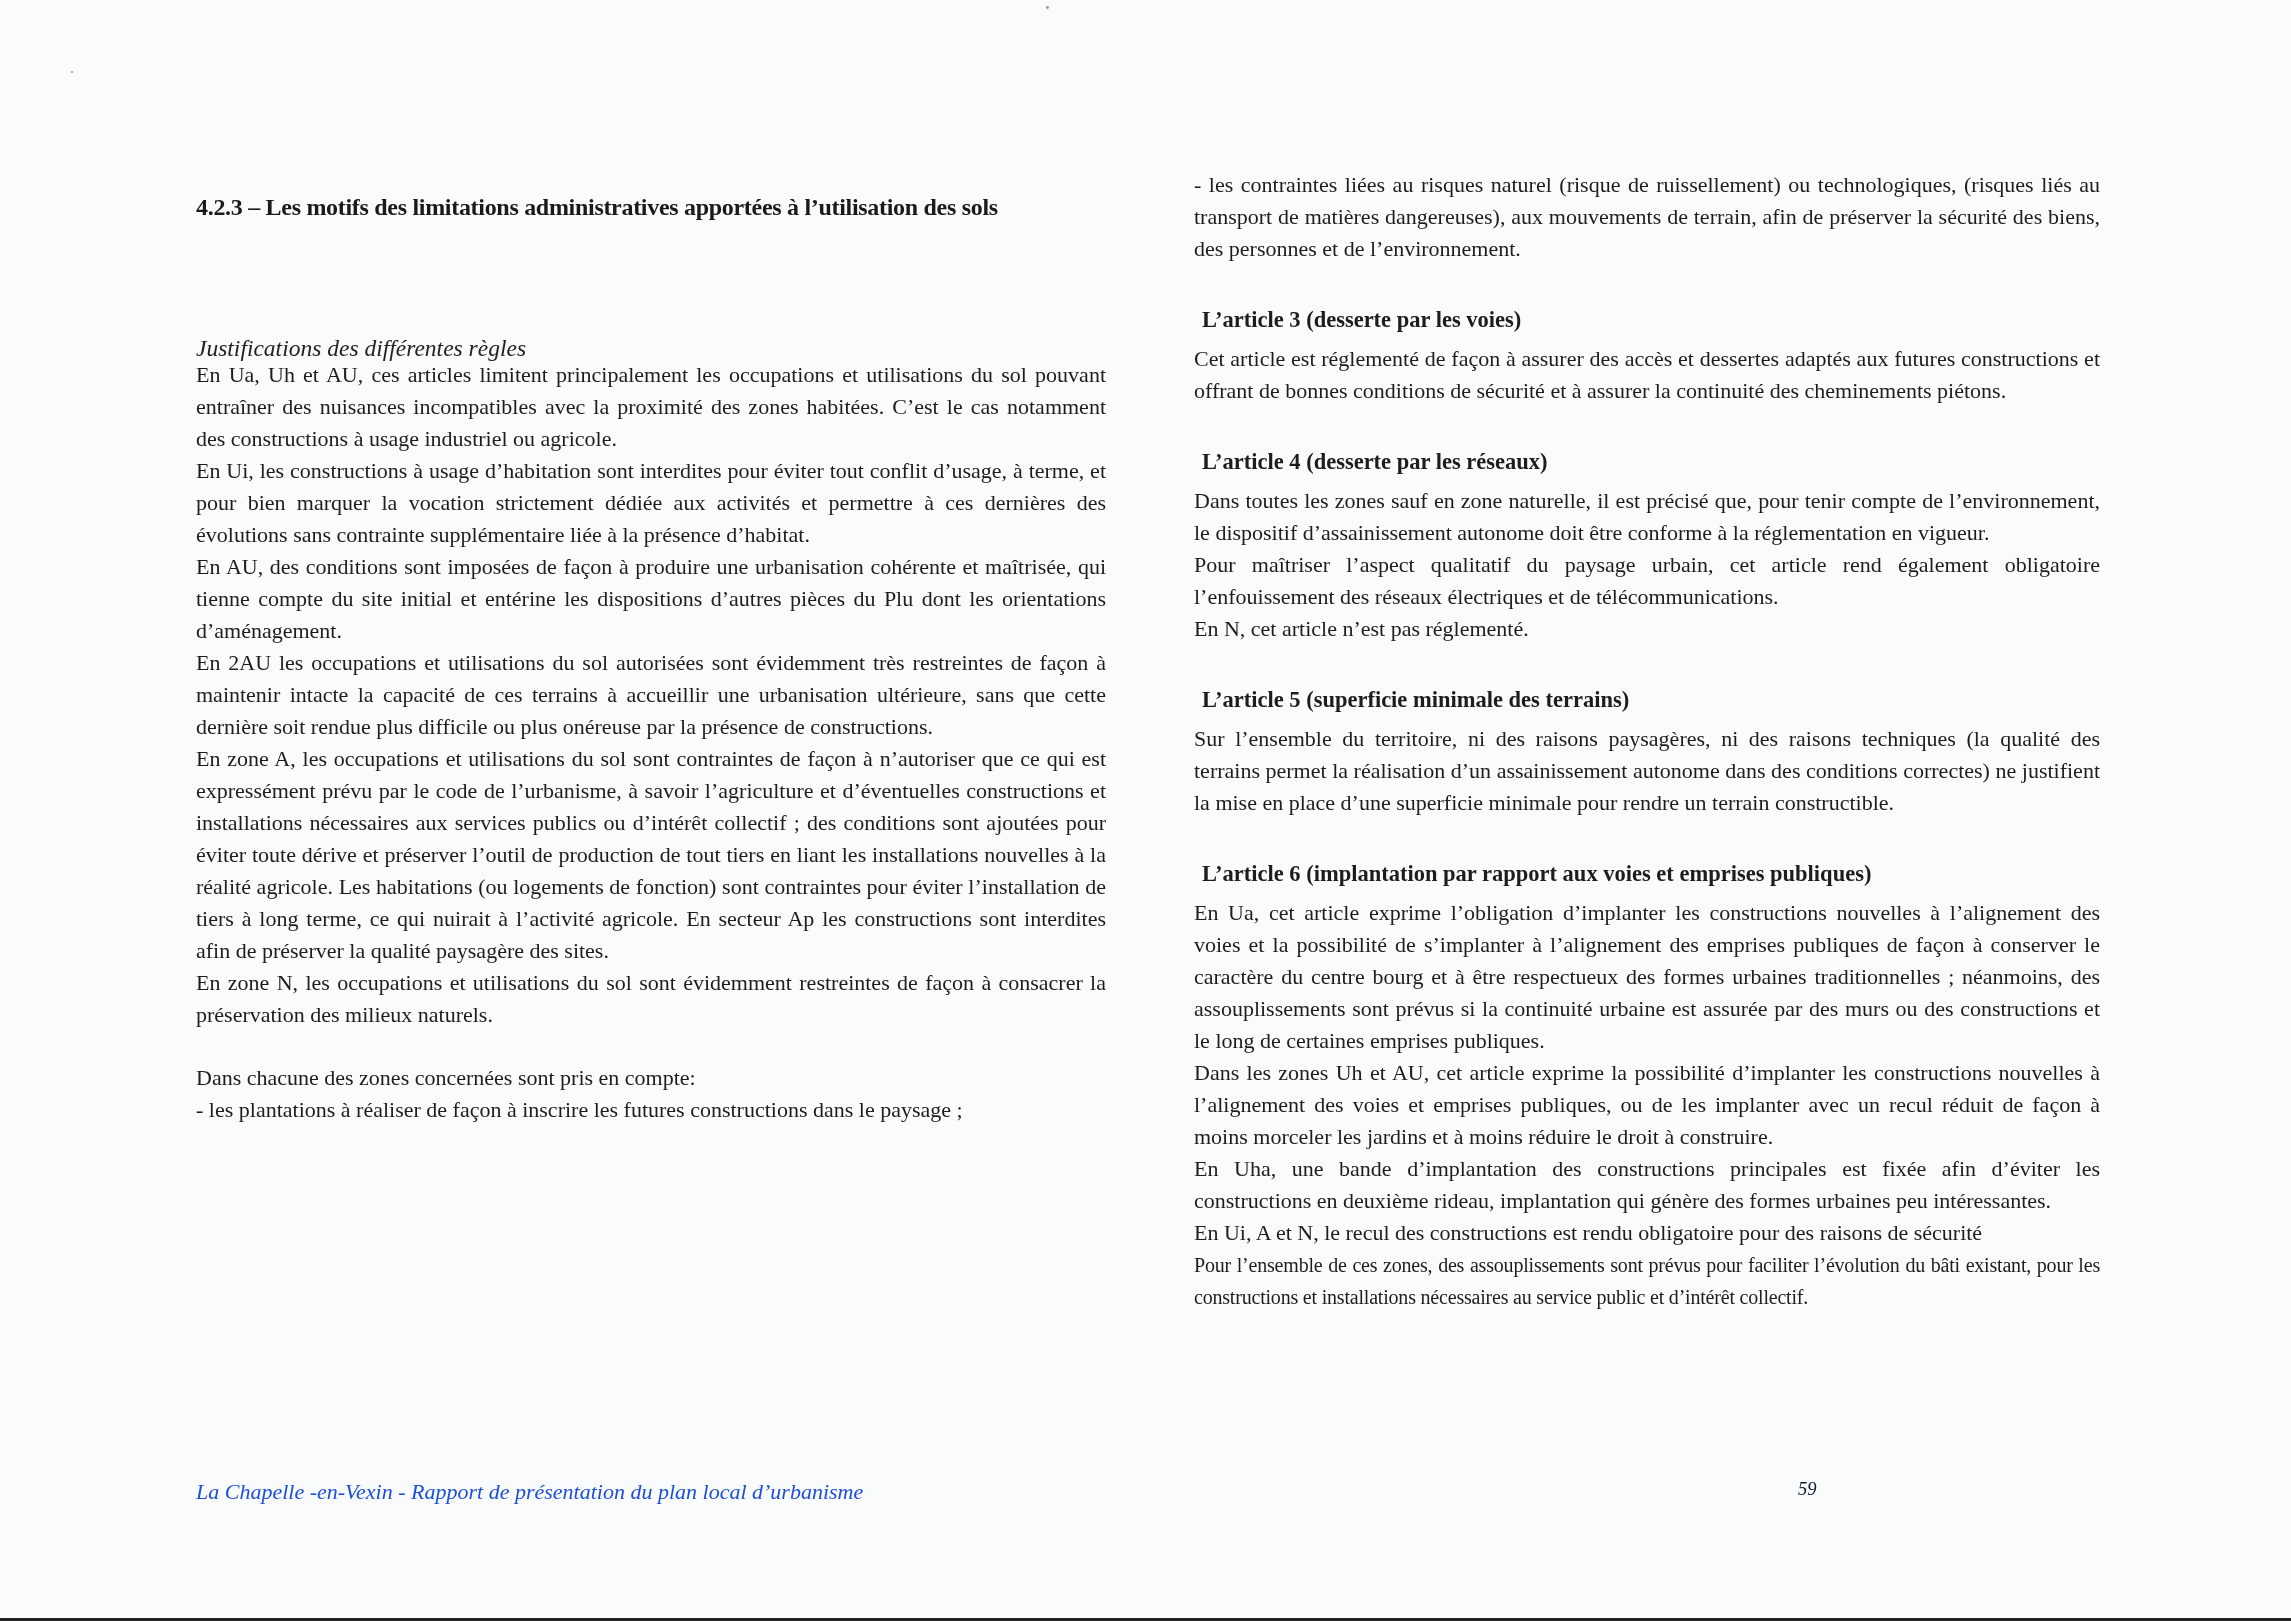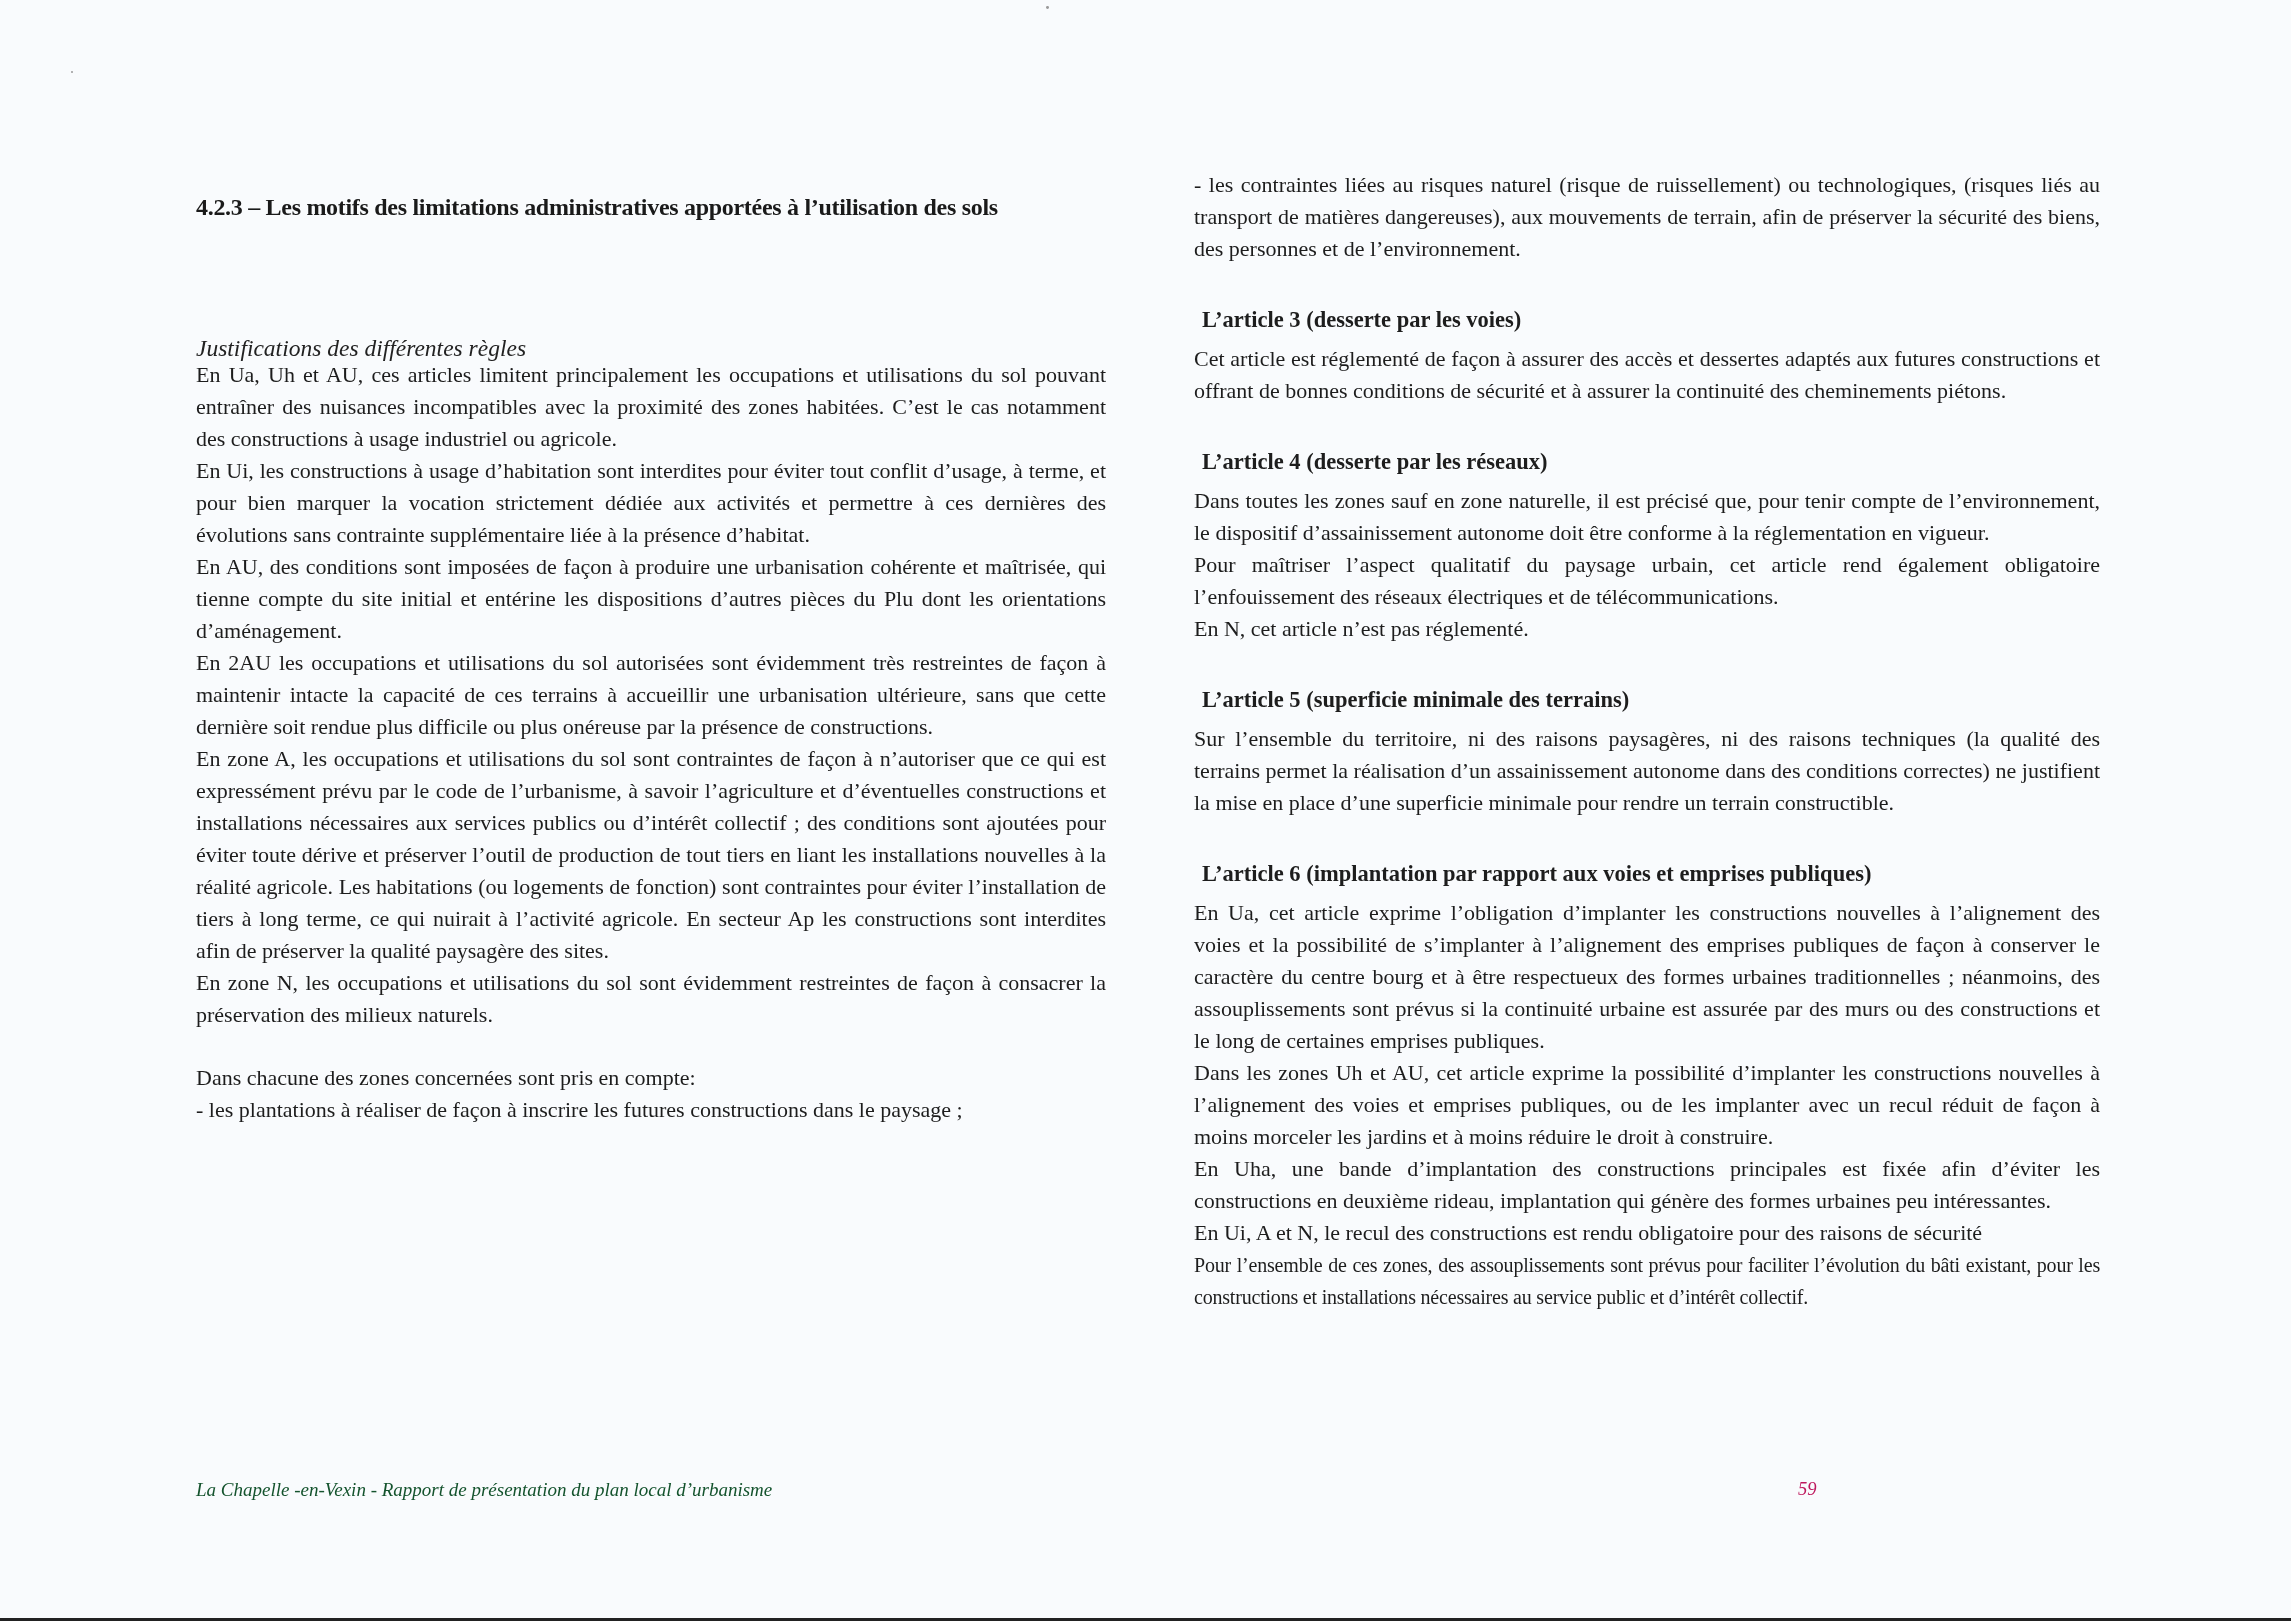--- a/index.html
+++ b/index.html
@@ -77,30 +77,30 @@
   .para.small {
     font-size: 20px;
     letter-spacing: -0.2px;
   }
   .gap { height: 31px; }
   .footer-left {
     position: absolute;
     left: 196px;
     top: 1479px;
     font-style: italic;
-    font-size: 19px;
-    color: #14532d;
+    font-size: 22px;
+    color: #1d4ed8;
   }
   .page-number {
     position: absolute;
     left: 1798px;
     top: 1478px;
     font-style: italic;
     font-size: 18.6px;
-    color: #be185d;
+    color: #0f172a;
   }
   .scan-edge {
     position: absolute;
     left: 0;
     right: 0;
     bottom: 0;
     height: 2.9px;
     background: #222;
   }
   .scan-speck {

